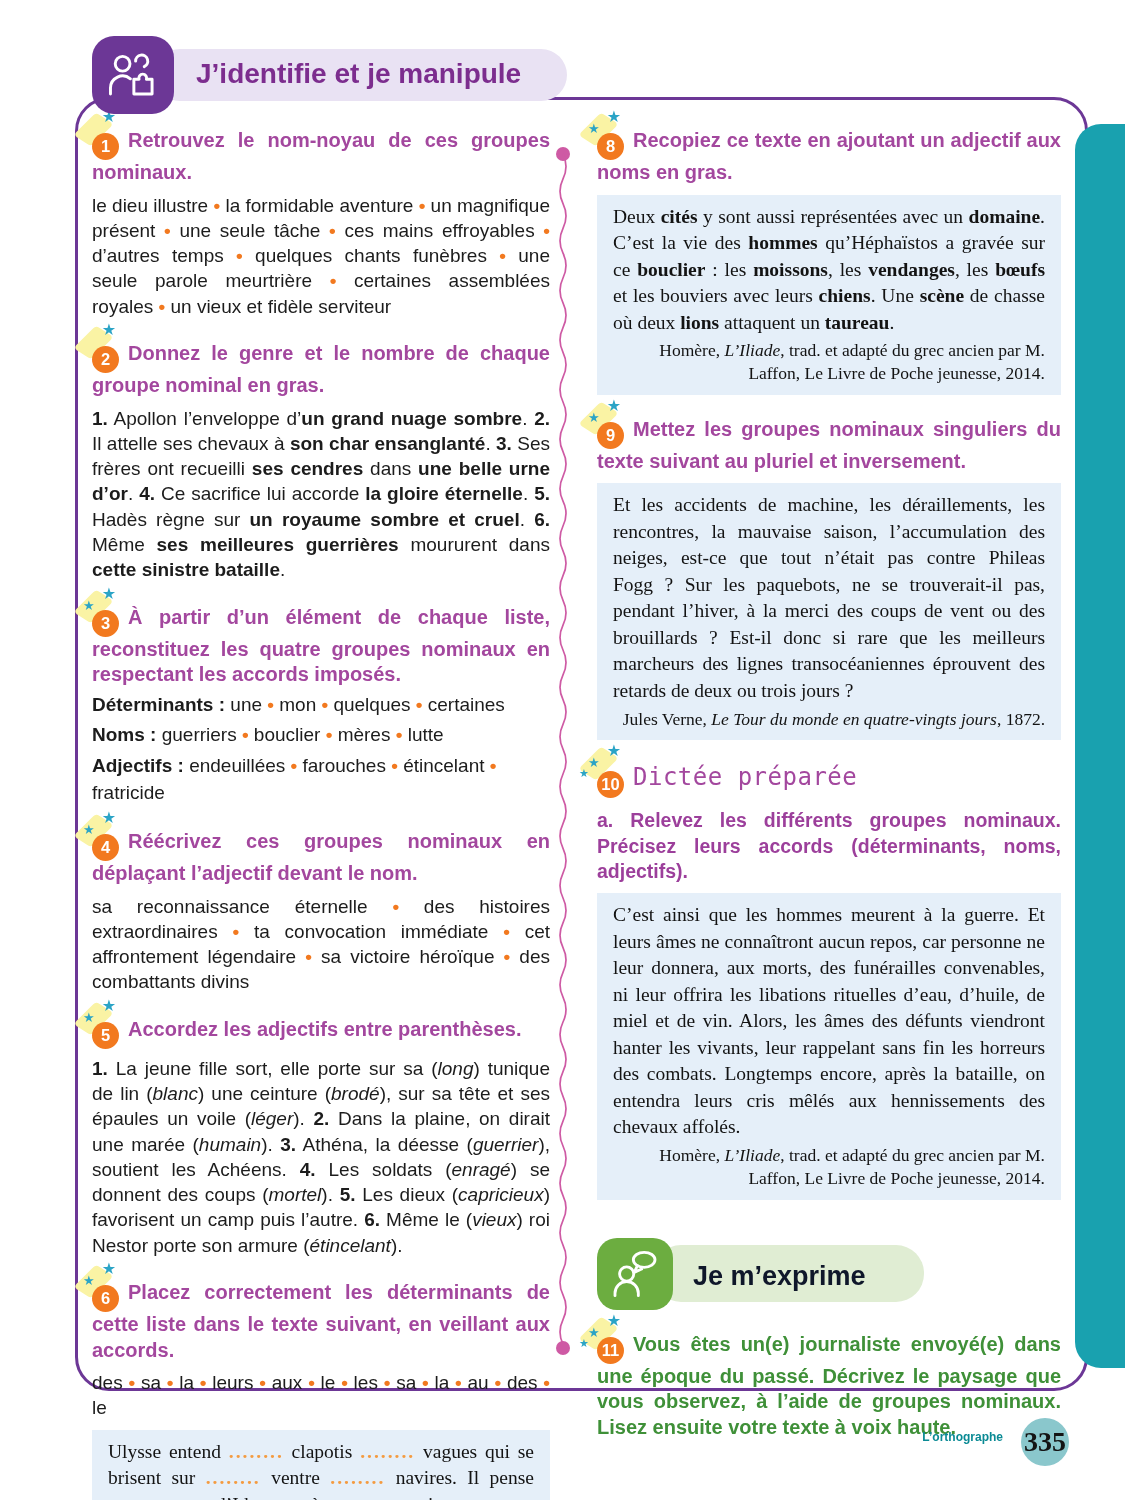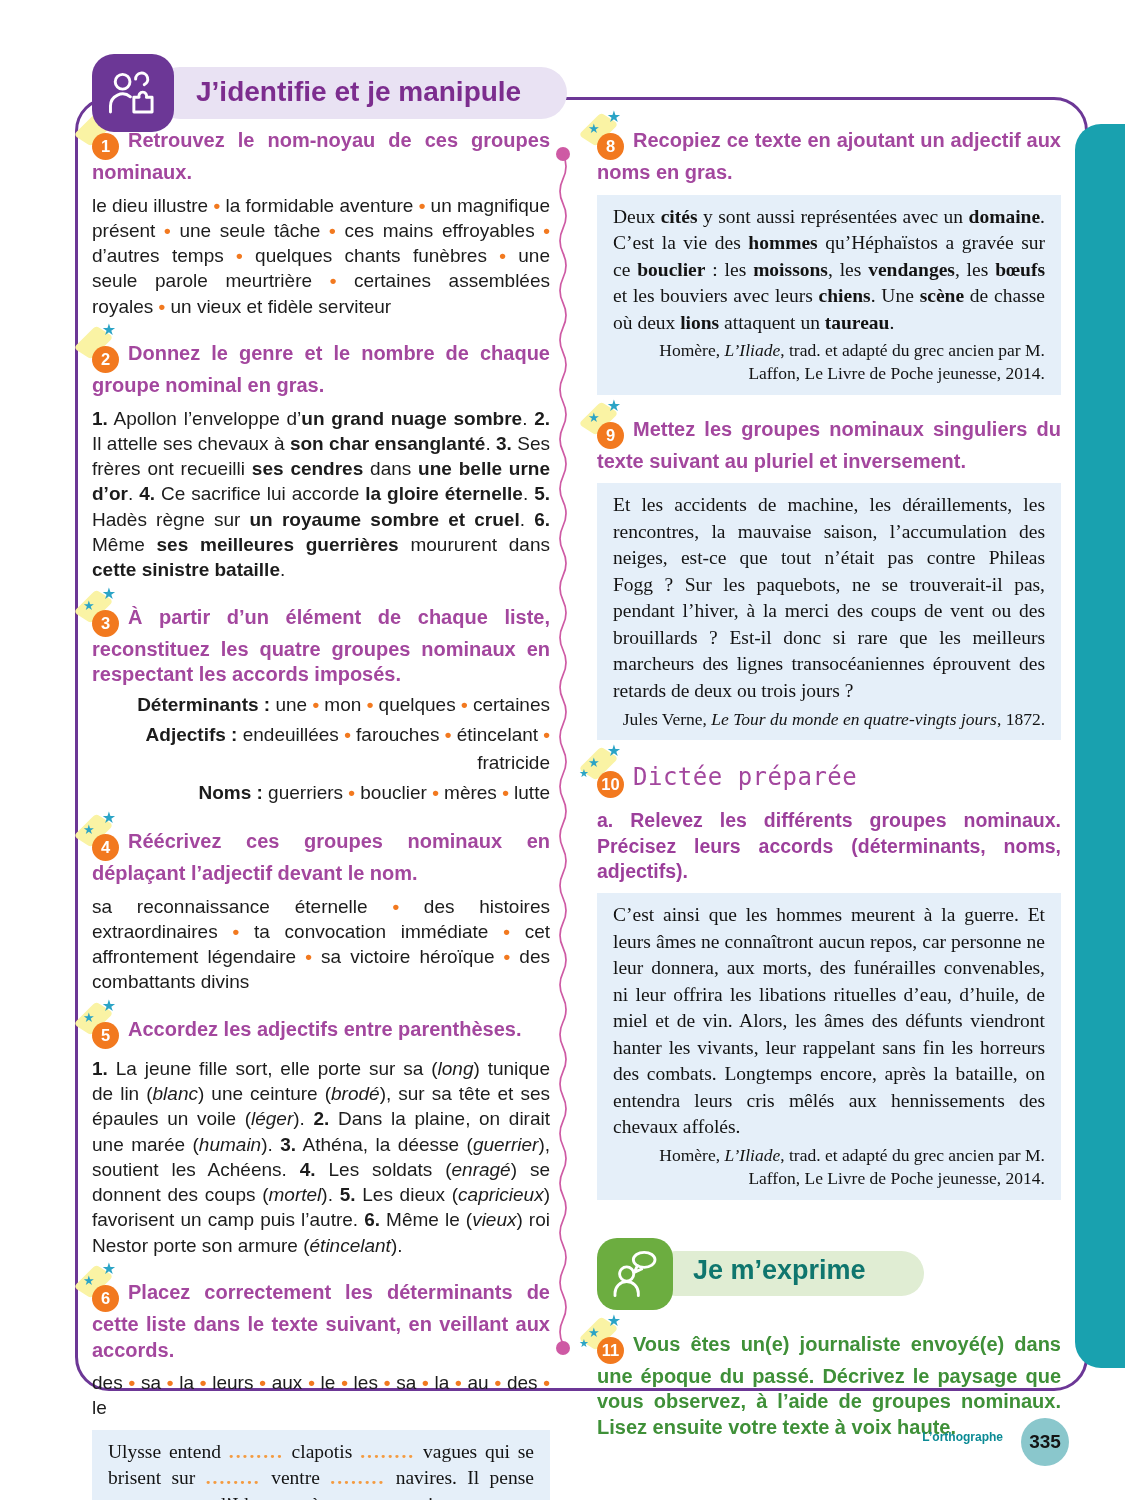--- a/index.html
+++ b/index.html
@@ -9,51 +9,51 @@
   
   .frame{position:absolute;left:75px;top:97px;width:1007px;height:1288px;
          border:3px solid #6C3796;border-radius:34px;}
 
   
   .bookmark{position:absolute;left:1075px;top:124px;width:50px;height:1244px;
             background:#19A1AF;border-radius:26px 0 0 26px;}
 
   
   .hdr{display:flex;align-items:center;}
-  .hdr-identify{position:absolute;left:92px;top:54px;z-index:3;}
+  .hdr-identify{position:absolute;left:92px;top:36px;z-index:3;}
   .hicon{width:82px;height:78px;border-radius:22px;display:flex;align-items:center;
          justify-content:center;flex:0 0 auto;position:relative;z-index:2;}
   .hicon.purple{background:#6C3796;}
   .hicon.green{background:#6CAD40;width:76px;height:72px;border-radius:20px;}
   .hpill{position:relative;z-index:1;margin-left:-20px;border-radius:28px;
          font-weight:700;white-space:nowrap;}
   .hpill.lav{background:#E9E2F3;color:#7C2D8E;font-size:28px;
              padding:9px 46px 11px 42px;}
-  .hpill.grn{background:#E0EDD3;color:#0f766e;font-size:27px;
-             padding:4px 58px 10px 40px;}
+  .hpill.grn{background:#E0EDD3;color:#0f172a;font-size:27px;
+             padding:16px 58px 10px 40px;}
 
   
   .col{position:absolute;top:118px;}
   .col-left{left:92px;width:458px;}
   .col-right{left:597px;width:464px;}
 
   
   .ex{position:relative;margin-top:22px;}
   .ex.first{margin-top:10px;}
   .ex-title{margin:0;font-weight:700;color:#A3479E;font-size:20px;line-height:1.28;
             text-align:justify;}
   .ex-title .tt{color:inherit;}
   .ex-title.green{color:#3F9038;}
   .num{display:inline-flex;align-items:center;justify-content:center;width:27px;height:27px;
        border-radius:50%;background:#F2791F;color:#fff;font-size:16.5px;font-weight:700;
        margin-right:9px;vertical-align:-5px;position:relative;z-index:1;}
   .dictee{color:#ED6D12;font-family:"DejaVu Sans Mono",monospace;font-size:24px;
           font-weight:400;letter-spacing:.5px;}
   .body{margin:7px 0 0;font-size:19px;line-height:1.33;color:#1c1c1c;text-align:justify;}
-  .body.tight{margin-top:3px;line-height:1.45;text-align:right;}
+  .body.tight{margin-top:3px;line-height:1.45;text-align:left;}
   .body i.d{color:#F2791F;font-style:normal;font-weight:700;}
   .sub{margin:10px 0 0;color:#9C3F9B;font-weight:700;font-size:19.5px;line-height:1.3;
        text-align:justify;}
 
   
   .qbox{background:#E5EFF9;margin-top:9px;padding:9px 16px 10px;}
   .qbox .q{margin:0;font-family:"Liberation Serif",serif;font-size:19.5px;line-height:1.36;
            color:#131313;text-align:justify;}
   .qbox .credit{margin:3px 0 0;font-family:"Liberation Serif",serif;font-size:17.5px;
                 line-height:1.3;color:#131313;text-align:right;}
@@ -72,21 +72,21 @@
   .divider{position:absolute;left:556px;top:146px;width:14px;height:1212px;}
 
   
   .hdr-express{margin-top:38px;}
 
   
   .footer-label{position:absolute;right:122px;top:1430px;color:#0A8A94;font-weight:700;
                 font-size:12px;}
   .pg-circle{position:absolute;left:1021px;top:1418px;width:48px;height:48px;border-radius:50%;
              background:#8AC7CC;display:flex;align-items:center;justify-content:center;
-             color:#141414;font-weight:700;font-size:19px;font-family:Liberation Sans, sans-serif;}
+             color:#141414;font-weight:700;font-size:28px;font-family:Liberation Serif, serif;}
 </style>
 </head>
 <body>
 
 <div class="page">
 
   <div class="frame"></div>
   <div class="bookmark"></div>
 
   <header class="hdr hdr-identify">
@@ -132,22 +132,22 @@
     </section>
 
     <section class="ex">
       <span class="badge" data-stars="2">
           <i class="comet"></i>
           <b class="st s1">★</b>
           <b class="st s2">★</b>
         </span>
       <p class="ex-title"><span class="num">3</span><span class="tt">À partir d’un élément de chaque liste, reconstituez les quatre groupes nominaux en respectant les accords imposés.</span></p>
       <p class="body tight"><b>Déterminants&nbsp;:</b> une <i class="d">•</i> mon <i class="d">•</i> quelques <i class="d">•</i> certaines</p>
+      <p class="body tight"><b>Noms&nbsp;:</b> guerriers <i class="d">•</i> bouclier <i class="d">•</i> mères <i class="d">•</i> lutte</p>
       <p class="body tight"><b>Adjectifs&nbsp;:</b> endeuillées <i class="d">•</i> farouches <i class="d">•</i> étincelant <i class="d">•</i> fratricide</p>
-      <p class="body tight"><b>Noms&nbsp;:</b> guerriers <i class="d">•</i> bouclier <i class="d">•</i> mères <i class="d">•</i> lutte</p>
     </section>
 
     <section class="ex">
       <span class="badge" data-stars="2">
           <i class="comet"></i>
           <b class="st s1">★</b>
           <b class="st s2">★</b>
         </span>
       <p class="ex-title"><span class="num">4</span><span class="tt">Réécrivez ces groupes nominaux en déplaçant l’adjectif devant le nom.</span></p>
       <p class="body">sa reconnaissance éternelle <i class="d">•</i> des histoires extraordinaires <i class="d">•</i> ta convocation immédiate <i class="d">•</i> cet affrontement légendaire <i class="d">•</i> sa victoire héroïque <i class="d">•</i> des combattants divins</p>

